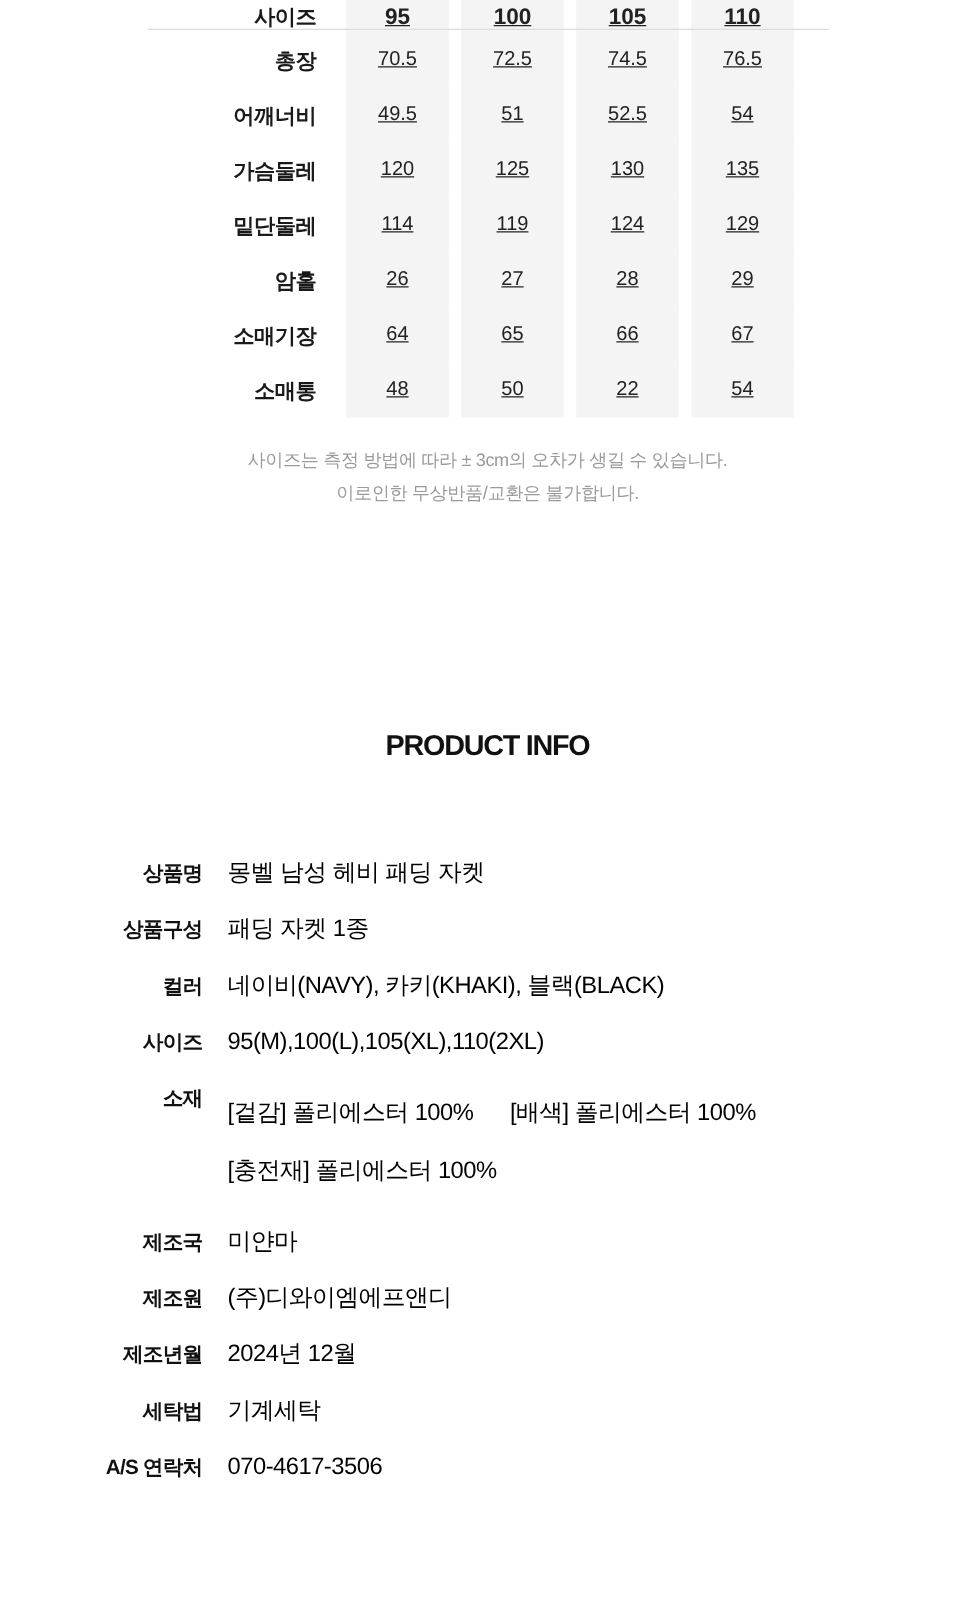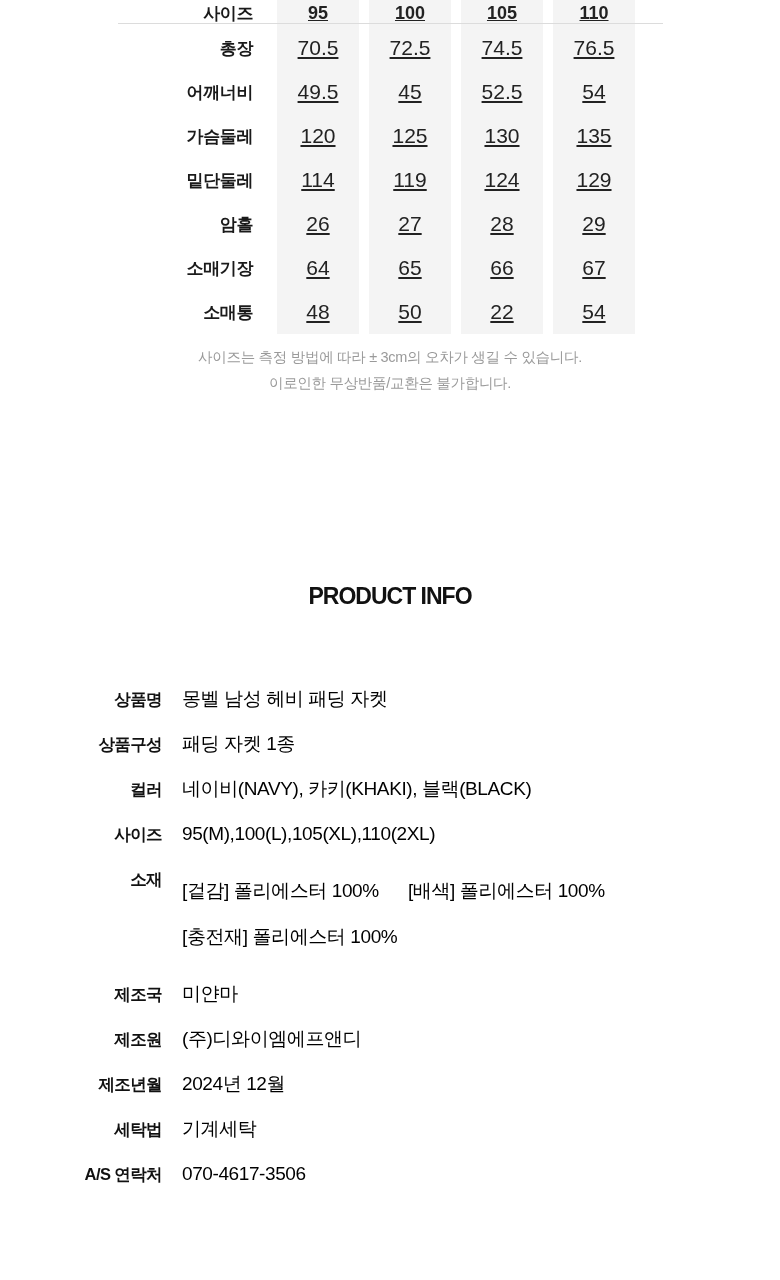--- a/index.html
+++ b/index.html
@@ -38,21 +38,21 @@
     width: 108px;
     text-align: right !important;
     padding-right: 14px !important;
     font-size: 17px;
     font-weight: bold;
     color: #1a1a1a;
     letter-spacing: -0.4px;
   }
   .col-val {
     width: 82px;
-    font-size: 21px;
+    font-size: 16px;
     color: #222;
     background: #f4f4f4;
   }
   tr.head-row td.col-val {
     font-weight: bold;
     font-size: 18px;
   }
   tr.head-row td.col-label {
     font-weight: bold;
   }
@@ -66,21 +66,21 @@
   .divider-line {
     position: absolute;
     left: 118px;
     width: 545px;
     height: 1px;
     background: #dcdcdc;
     top: 23px;
   }
   .size-note {
     position: absolute;
-    top: 344px;
+    top: 356px;
     left: 0;
     width: 780px;
     text-align: center;
     font-size: 14.5px;
     color: #9a9a9a;
     line-height: 26px;
     letter-spacing: -0.3px;
   }
 
   
@@ -145,21 +145,21 @@
       <tr>
         <td class="col-label">총장</td>
         <td class="col-val">70.5</td>
         <td class="col-val">72.5</td>
         <td class="col-val">74.5</td>
         <td class="col-val">76.5</td>
       </tr>
       <tr>
         <td class="col-label">어깨너비</td>
         <td class="col-val">49.5</td>
-        <td class="col-val">45</td>
+        <td class="col-val">51</td>
         <td class="col-val">52.5</td>
         <td class="col-val">54</td>
       </tr>
       <tr>
         <td class="col-label">가슴둘레</td>
         <td class="col-val">120</td>
         <td class="col-val">125</td>
         <td class="col-val">130</td>
         <td class="col-val">135</td>
       </tr>

